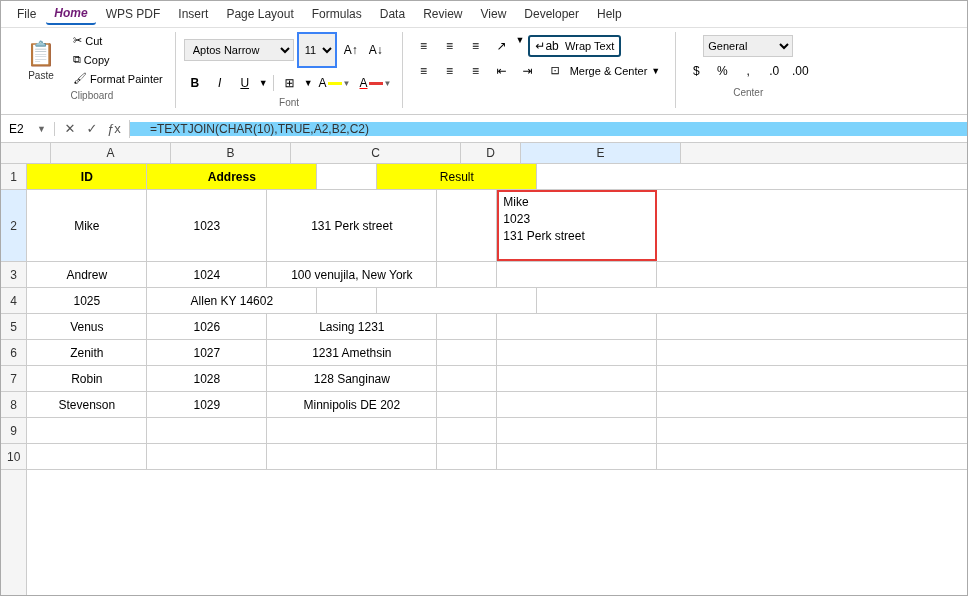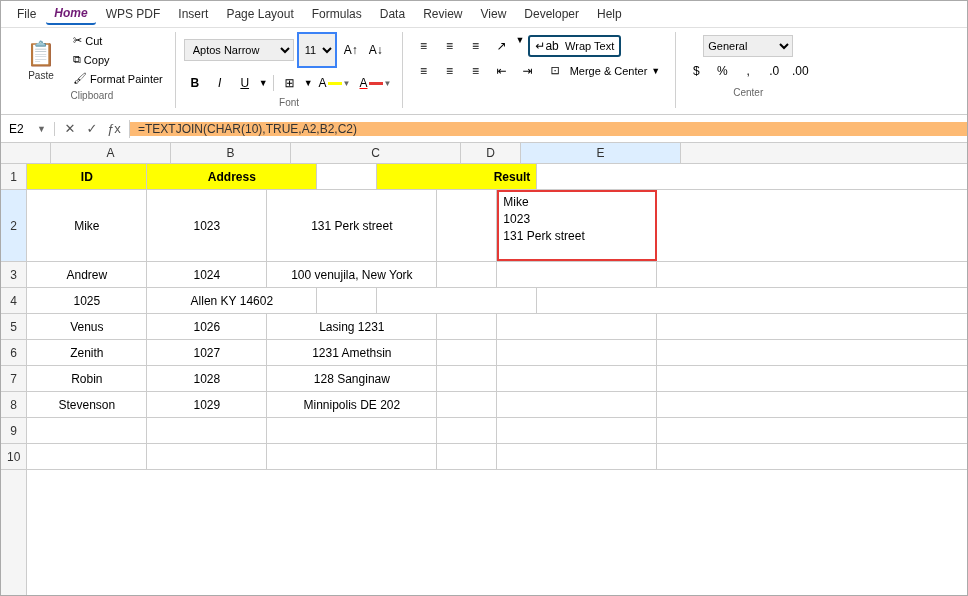--- a/index.html
+++ b/index.html
@@ -44,39 +44,39 @@
 
     
     .number-select { width: 90px; height: 22px; border: 1px solid #ccc; font-size: 11px; }
 
     
     .formula-bar { display: flex; align-items: center; border-bottom: 1px solid #ccc; background: #fff; height: 28px; }
     .cell-ref { width: 54px; border-right: 1px solid #ccc; padding: 0 8px; font-size: 12px; display: flex; align-items: center; cursor: pointer; }
     .cell-ref-dropdown { font-size: 9px; color: #666; margin-left: auto; }
     .formula-controls { display: flex; align-items: center; padding: 0 6px; gap: 4px; border-right: 1px solid #ccc; }
     .formula-icon-btn { width: 18px; height: 18px; display: flex; align-items: center; justify-content: center; cursor: pointer; color: #555; font-size: 13px; }
-    .formula-bar-input { flex: 1; border: none; outline: none; font-size: 12px; padding: 0 8px; background: #fdba74; color: #333; font-family: 'Segoe UI', Arial, sans-serif; }
+    .formula-bar-input { flex: 1; border: none; outline: none; font-size: 12px; padding: 0 20px; background: #7dd3fc; color: #333; font-family: 'Segoe UI', Arial, sans-serif; }
 
     
     .spreadsheet { flex: 1; display: flex; flex-direction: column; overflow: hidden; }
     .col-headers { display: flex; background: #f5f5f5; border-bottom: 1px solid #ccc; }
     .row-header-spacer { width: 50px; min-width: 50px; border-right: 1px solid #ccc; }
     .col-header { border-right: 1px solid #ccc; text-align: center; font-size: 12px; color: #333; padding: 3px 0; font-weight: normal; display: flex; align-items: center; justify-content: center; background: #f5f5f5; }
     .col-header.selected { background: #ddeeff; }
 
     .sheet-body { display: flex; flex: 1; overflow: hidden; }
     .row-headers { display: flex; flex-direction: column; background: #f5f5f5; border-right: 1px solid #ccc; }
     .row-header { border-bottom: 1px solid #ccc; text-align: center; font-size: 12px; color: #333; padding: 0 6px; display: flex; align-items: center; justify-content: center; background: #f5f5f5; }
     .row-header.selected { background: #ddeeff; }
 
     .grid { flex: 1; display: flex; flex-direction: column; overflow: hidden; }
     .grid-row { display: flex; border-bottom: 1px solid #ccc; }
     .cell { border-right: 1px solid #ccc; font-size: 12px; padding: 2px 6px; display: flex; align-items: center; justify-content: center; background: #fff; overflow: hidden; cursor: cell; }
     .cell.header-cell { background: #ffff00; font-weight: bold; justify-content: center; }
-    .cell.result-header { background: #ffff00; font-weight: bold; justify-content: flex-end; }
+    .cell.result-header { background: #ffff00; font-weight: normal; }
     .cell.result-cell { background: #fff; align-items: flex-start; padding: 2px 4px; flex-direction: column; justify-content: flex-start; border: 2px solid #e53935; }
     .cell.empty { background: #fff; }
 
     .result-line { font-size: 12px; line-height: 1.4; }
 
     
     .col-a { width: 120px; min-width: 120px; }
     .col-b { width: 120px; min-width: 120px; }
     .col-c { width: 170px; min-width: 170px; }
     .col-d { width: 60px; min-width: 60px; }

